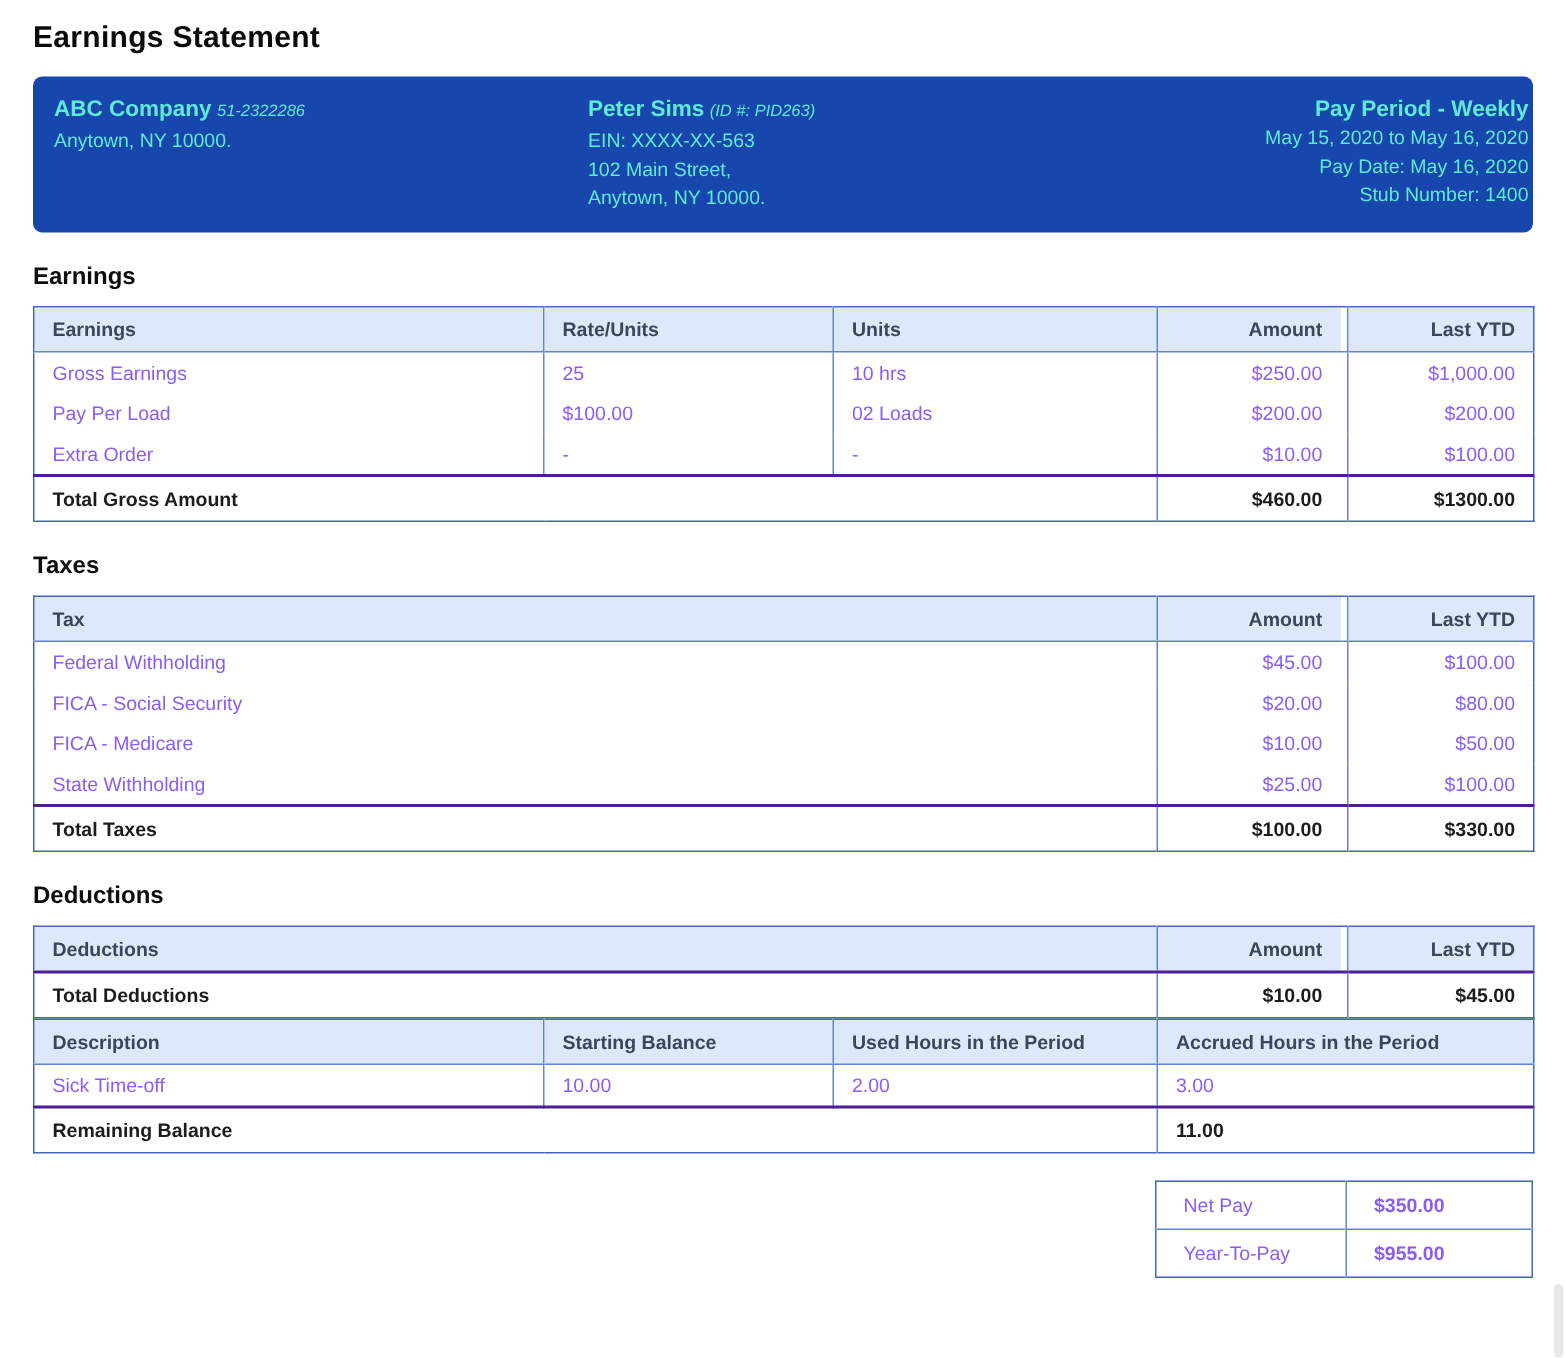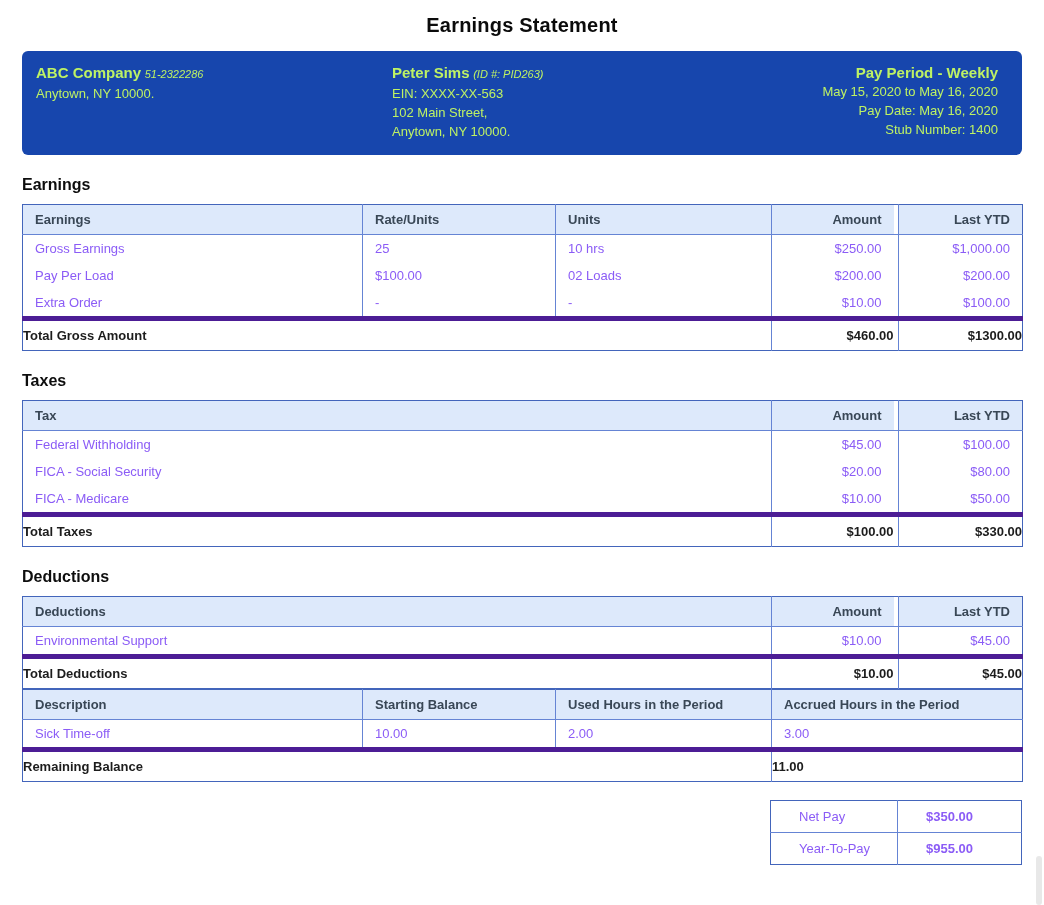--- a/index.html
+++ b/index.html
@@ -9,36 +9,35 @@
     background: #ffffff;
     font-family: "Liberation Sans", sans-serif;
     color: #2e2e2e;
     position: relative;
     overflow: hidden;
   }
   .page { width: 1000px; margin: 0 auto; }
 
   
   .doc-title {
-    text-align: center;
     font-size: 20px;
     font-weight: bold;
     color: #0b0b0b;
     padding-top: 14px;
     letter-spacing: 0.2px;
   }
 
   
   .id-card {
     margin-top: 14px;
     background: #1746ad;
     border-radius: 6px;
-    color: #bef264;
+    color: #5eead4;
     display: flex;
-    padding: 12px 24px 14px 14px;
+    padding: 12px 3px 14px 14px;
     font-size: 13px;
     line-height: 19px;
     justify-content: space-between;
   }
   .id-card .col-company { width: 320px; flex: 0 0 320px; }
   .id-card .col-employee { flex: 1 1 auto; margin-left: 36px; }
   .id-card .col-pay { flex: 0 0 auto; text-align: right; }
   .card-name { font-size: 15px; font-weight: bold; }
   .card-sub { font-size: 11px; font-style: italic; font-weight: normal; }
   .card-pay-title { font-size: 15px; font-weight: bold; }
@@ -70,31 +69,31 @@
     color: #394756;
     font-weight: bold;
     border-bottom: 1px solid #6584d4;
     padding: 7px 12px;
   }
   th + th, td + td { border-left: 1px solid #6584d4; }
   th.sp, td.sp { border-left: none; background: #ffffff; padding: 0; }
   td.sp + td, th.sp + th { border-left: 1px solid #6584d4; }
   .num { text-align: right; }
   .total-row td {
-    border-top: 5px solid #4c1d95;
+    border-top: 2px solid #4c1d95;
     font-weight: bold;
     color: #1c1c1c;
-    padding: 7px 0;
+    padding: 7px 12px;
   }
   tbody td { color: #8b5cf6; }
 
   
   .summary-wrap { margin-top: 18px; display: flex; justify-content: flex-end; }
   .summary-table { width: 251px; }
-  .summary-table td { padding: 8px 28px; }
+  .summary-table td { padding: 8px 18px; }
   .summary-table tr + tr td { border-top: 1px solid #6584d4; }
   .summary-table .val { font-weight: bold; text-align: left; }
 
   
   .scrollbar-thumb {
     position: absolute;
     right: 2px;
     top: 856px;
     width: 6px;
     height: 49px;
@@ -216,20 +215,26 @@
         <td class="num">$20.00</td>
         <td class="sp"></td>
         <td class="num">$80.00</td>
       </tr>
       <tr>
         <td>FICA - Medicare</td>
         <td class="num">$10.00</td>
         <td class="sp"></td>
         <td class="num">$50.00</td>
       </tr>
+      <tr>
+        <td>State Withholding</td>
+        <td class="num">$25.00</td>
+        <td class="sp"></td>
+        <td class="num">$100.00</td>
+      </tr>
       <tr class="total-row">
         <td>Total Taxes</td>
         <td class="num">$100.00</td>
         <td class="sp"></td>
         <td class="num">$330.00</td>
       </tr>
     </tbody>
   </table>
 
   <div class="section-heading">Deductions</div>
@@ -242,26 +247,20 @@
     </colgroup>
     <thead>
       <tr>
         <th>Deductions</th>
         <th class="num">Amount</th>
         <th class="sp"></th>
         <th class="num">Last YTD</th>
       </tr>
     </thead>
     <tbody>
-      <tr>
-        <td>Environmental Support</td>
-        <td class="num">$10.00</td>
-        <td class="sp"></td>
-        <td class="num">$45.00</td>
-      </tr>
       <tr class="total-row">
         <td>Total Deductions</td>
         <td class="num">$10.00</td>
         <td class="sp"></td>
         <td class="num">$45.00</td>
       </tr>
     </tbody>
   </table>
 
   <table class="timeoff-table">

